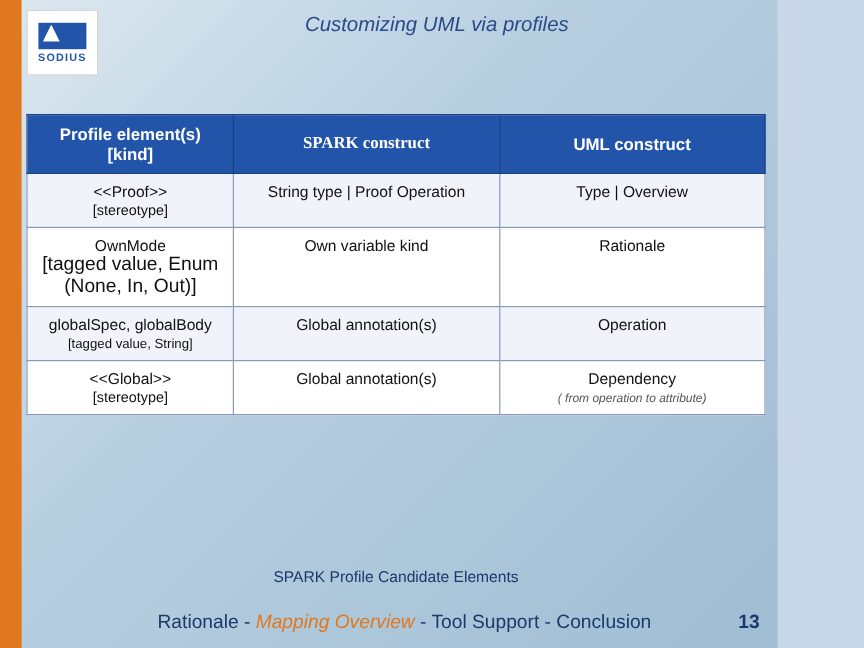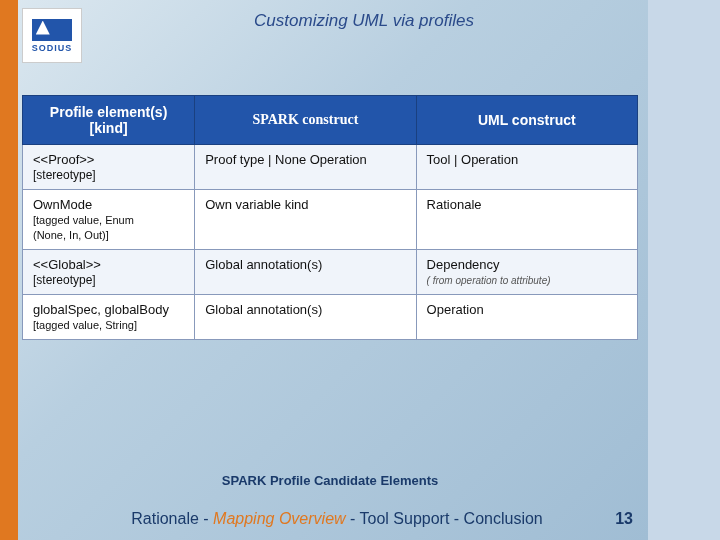--- a/index.html
+++ b/index.html
@@ -125,20 +125,21 @@
       text-align: center;
       font-size: 14px;
       font-weight: bold;
       border: 1px solid #1a4080;
     }
 
     td {
       padding: 7px 10px;
       border: 1px solid #8899bb;
       vertical-align: top;
+      text-align: center;
       color: #111;
     }
 
     tr:nth-child(odd) td {
       background: #f0f4fa;
     }
     tr:nth-child(even) td {
       background: #ffffff;
     }
 
@@ -153,21 +154,21 @@
     }
 
     
     .bottom-label {
       position: absolute;
       bottom: 52px;
       left: 22px;
       right: 10px;
       text-align: center;
       font-size: 13px;
-      font-weight: bold;
+      font-weight: normal;
       color: #1a3a6a;
     }
 
     .bottom-nav {
       position: absolute;
       bottom: 12px;
       left: 36px;
       right: 10px;
       text-align: center;
       font-size: 16px;
@@ -214,47 +215,47 @@
           <th class="col1">Profile element(s) [kind]</th>
           <th class="col2">SPARK construct</th>
           <th class="col3">UML construct</th>
         </tr>
       </thead>
       <tbody>
         <tr>
           <td>
             &lt;&lt;Proof&gt;&gt;<br><span style="font-size:12px">[stereotype]</span>
           </td>
-          <td>Proof type | None Operation</td>
-          <td>Tool | Operation</td>
-        </tr>
-        <tr>
-          <td>
-            OwnMode<br><span style="font-size:11px">[tagged value, Enum<br>(None, In, Out)]</span>
+          <td>String type | Proof Operation</td>
+          <td>Type | Overview</td>
+        </tr>
+        <tr>
+          <td>
+            OwnMode<br><span style="font-size:16px">[tagged value, Enum<br>(None, In, Out)]</span>
           </td>
           <td>Own variable kind</td>
           <td>Rationale</td>
         </tr>
         <tr>
           <td>
+            globalSpec, globalBody<br><span style="font-size:11px">[tagged value, String]</span>
+          </td>
+          <td>Global annotation(s)</td>
+          <td>Operation</td>
+        </tr>
+        <tr>
+          <td>
             &lt;&lt;Global&gt;&gt;<br><span style="font-size:12px">[stereotype]</span>
           </td>
           <td>Global annotation(s)</td>
           <td>
             <span>Dependency</span><br>
             <span class="dependency-note">( from operation to attribute)</span>
           </td>
         </tr>
-        <tr>
-          <td>
-            globalSpec, globalBody<br><span style="font-size:11px">[tagged value, String]</span>
-          </td>
-          <td>Global annotation(s)</td>
-          <td>Operation</td>
-        </tr>
       </tbody>
     </table>
   </div>
 
   <div class="bottom-label">SPARK Profile Candidate Elements</div>
 
   <div class="bottom-nav">
     <span>Rationale</span><span> - </span><span class="nav-highlight">Mapping Overview</span><span> - </span><span>Tool Support</span><span> - </span><span>Conclusion</span>
   </div>
 

